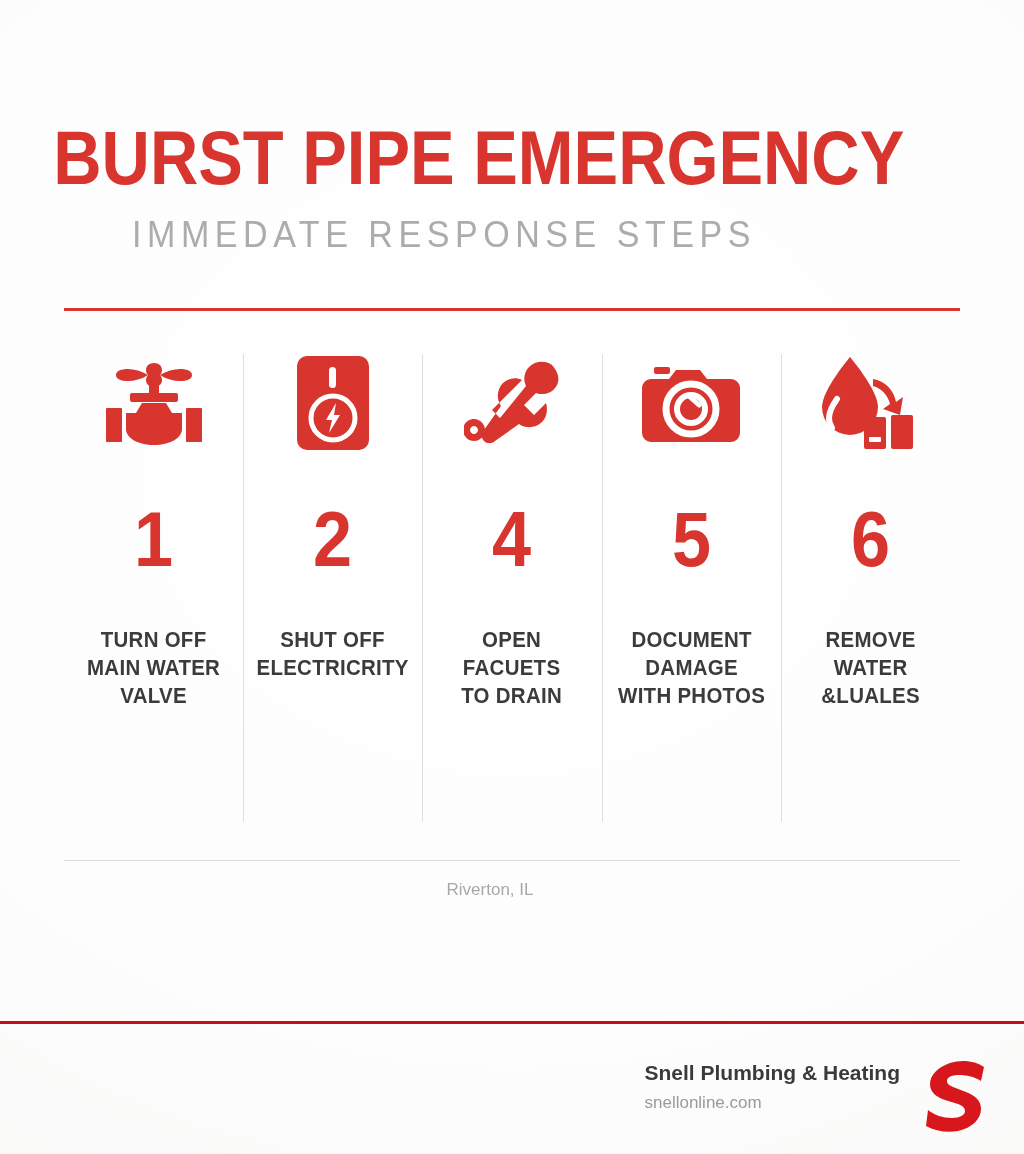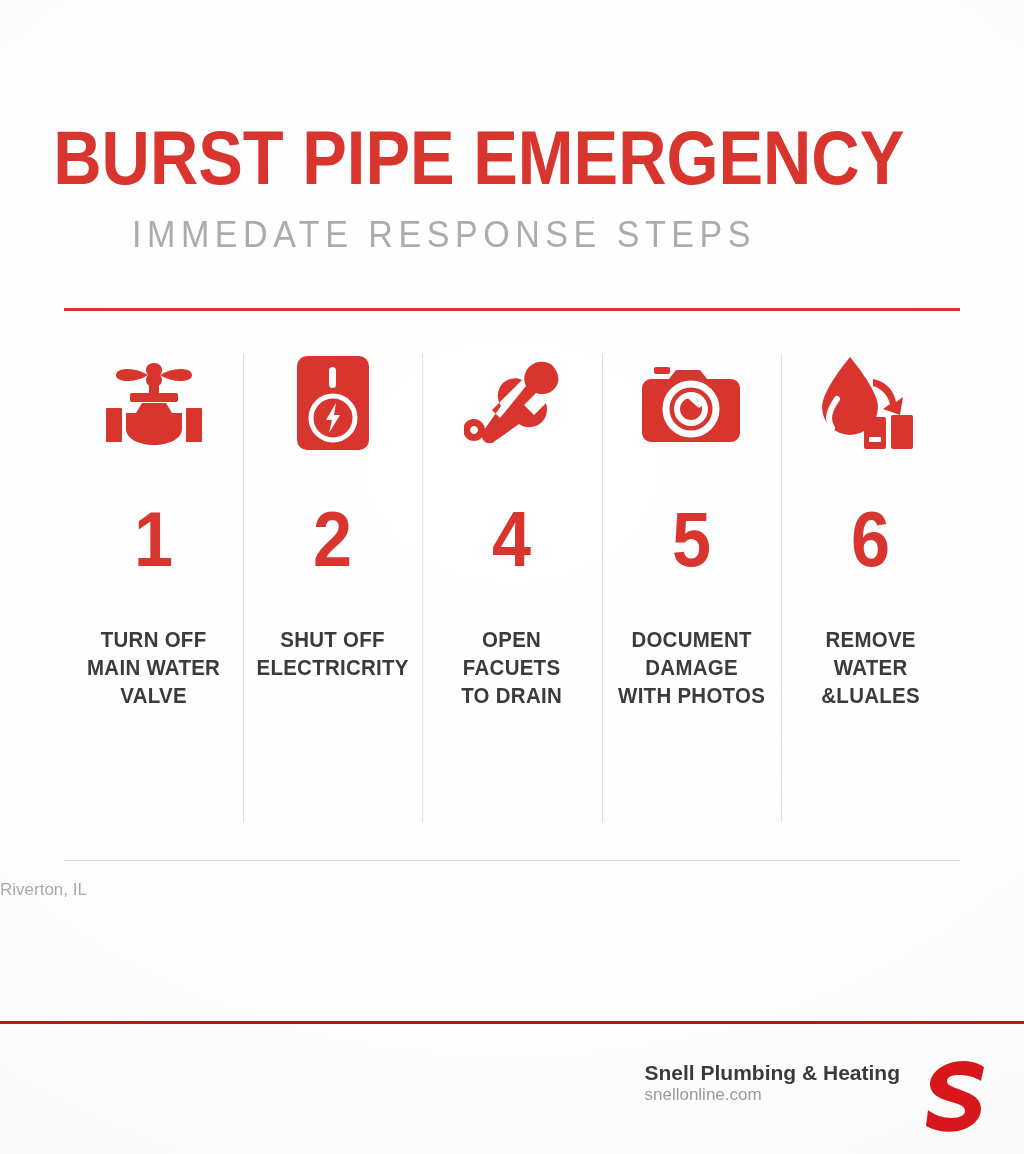--- a/index.html
+++ b/index.html
@@ -121,20 +121,21 @@
     top: 860px;
     width: 896px;
     height: 1px;
     background: #dcdcdc;
   }
   .location {
     position: absolute;
     left: 0;
     top: 880px;
     width: 980px;
+    text-align: center;
     font-family: "Liberation Sans", sans-serif;
     font-size: 17px;
     color: #A8A8A8;
   }
 
   
   .footer-rule {
     position: absolute;
     left: 0;
     top: 1021px;
@@ -159,21 +160,21 @@
     font-family: "Liberation Sans", sans-serif;
     font-weight: bold;
     font-size: 21px;
     color: #3A3A3A;
     letter-spacing: 0px;
   }
   .website {
     font-family: "Liberation Sans", sans-serif;
     font-size: 17px;
     color: #9A9A9A;
-    margin-top: 0;
+    margin-top: 8px;
   }
   .logo {
     position: absolute;
     right: 22px;
     top: -2px;
     width: 86px;
     height: 86px;
   }
 </style>
 </head>

